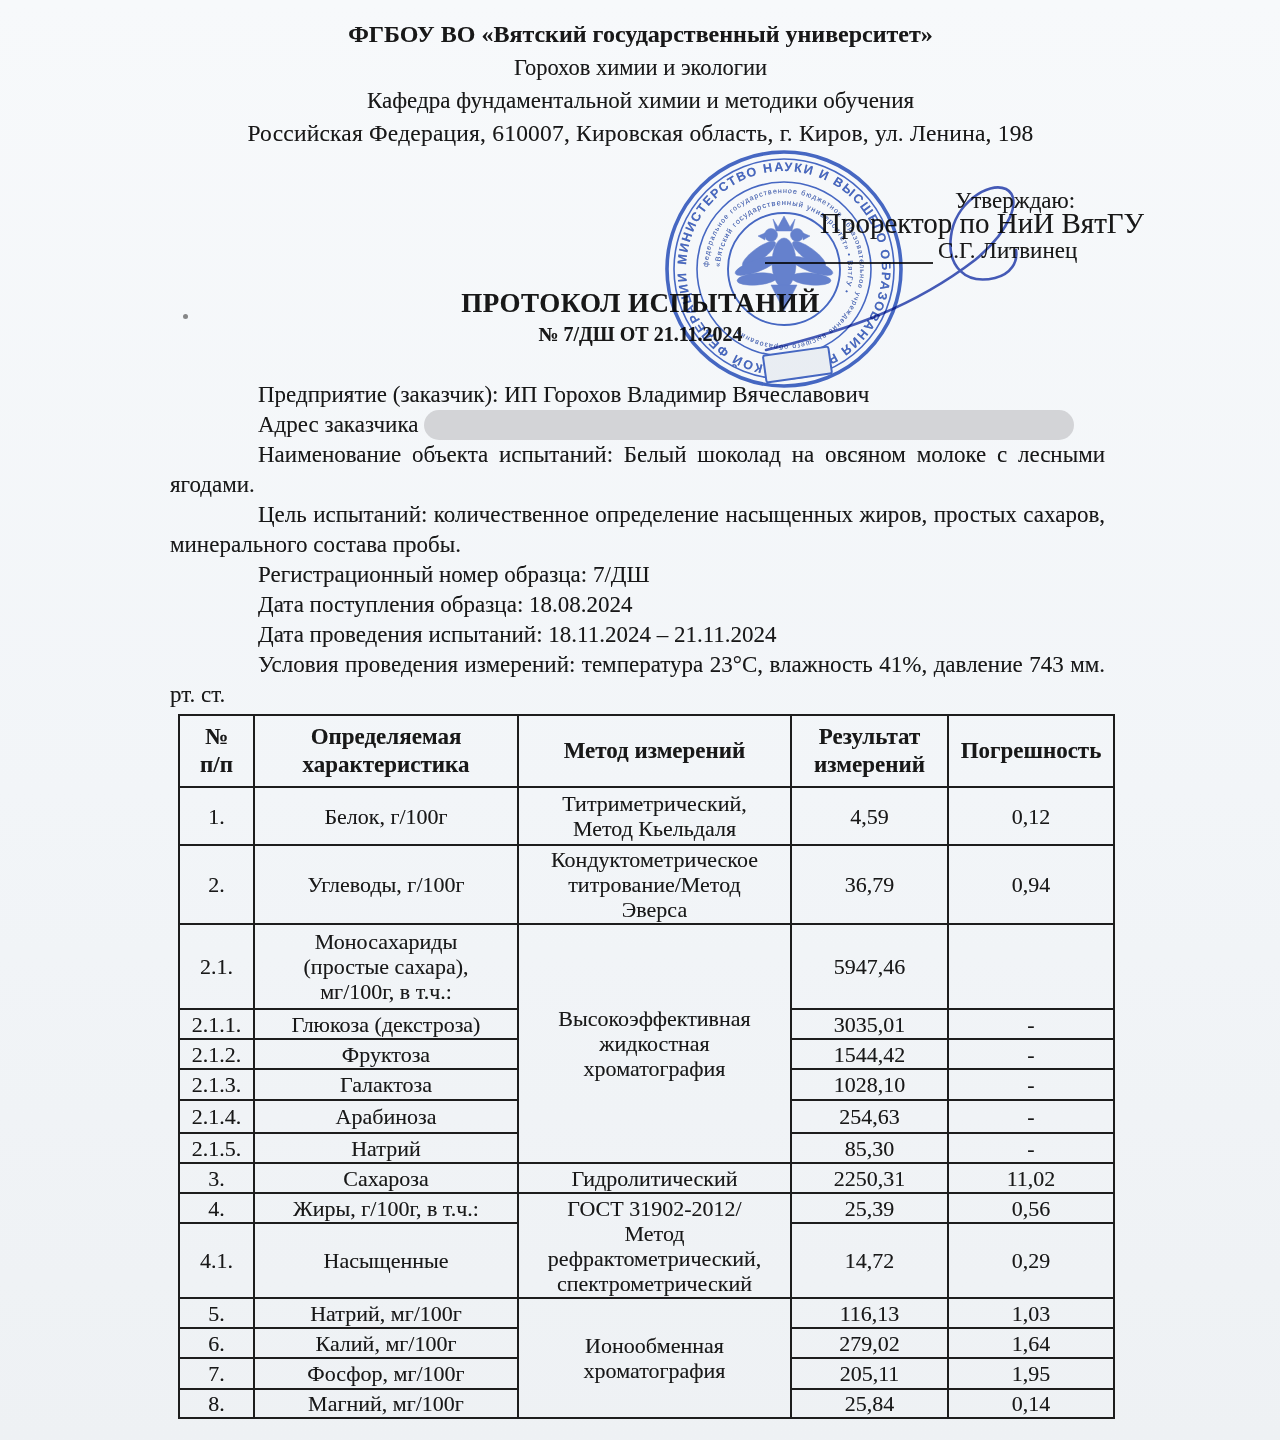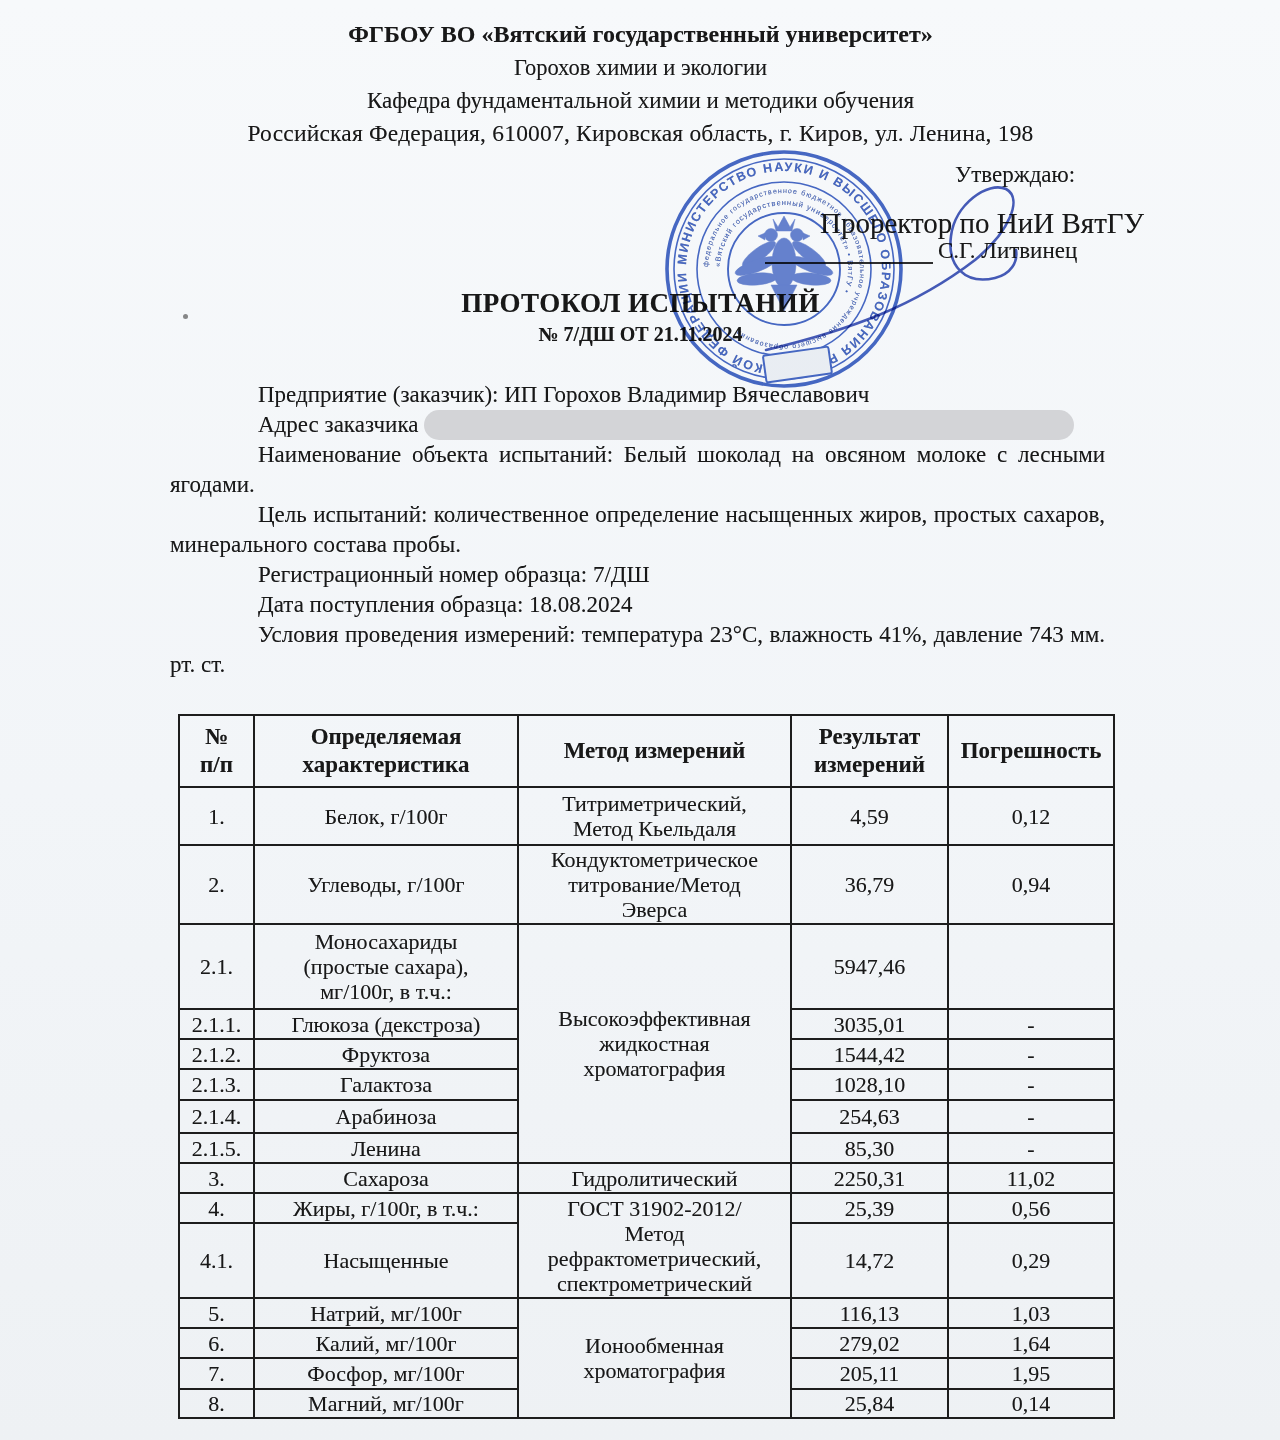--- a/index.html
+++ b/index.html
@@ -12,21 +12,21 @@
     text-shadow:0 0 .5px rgba(25,25,25,.35);
   }
   
   .doc-header{position:absolute;left:168px;top:18px;width:945px;text-align:center;}
   .hline{line-height:33px;white-space:nowrap;}
   .hline0{font-weight:bold;font-size:24px;}
   .hline1{font-size:22.5px;}
   .hline2{font-size:23px;}
   .hline3{font-size:23.5px;letter-spacing:.2px;}
   
-  .approve-label{position:absolute;left:955px;top:162px;font-size:23px;}
+  .approve-label{position:absolute;left:955px;top:188px;font-size:23px;}
   .approve-role{position:absolute;left:820px;top:207px;font-size:29px;white-space:nowrap;}
   .approve-sign-row{position:absolute;left:765px;top:238px;width:340px;display:flex;align-items:flex-end;font-size:23px;}
   .sig-line{flex:0 0 168px;height:24px;border-bottom:2px solid #2e2e2e;margin-right:5px;}
   
   .doc-title{position:absolute;left:168px;top:288px;width:945px;text-align:center;font-weight:bold;z-index:2;}
   .doc-title .t1{font-size:27px;letter-spacing:.5px;}
   .doc-title .t2{font-size:20px;margin-top:4px;}
   
   #paragraphs{position:absolute;left:170px;top:380px;width:935px;font-size:23px;line-height:30px;}
   #paragraphs p{margin:0;text-align:justify;text-indent:88px;}
@@ -79,20 +79,21 @@
     <div class="t2">№ 7/ДШ ОТ 21.11.2024</div>
   </div>
 
   <div id="paragraphs">
       <p>Предприятие (заказчик): ИП Горохов Владимир Вячеславович</p>
       <p>Адрес заказчика<span class="redaction"></span></p>
       <p>Наименование объекта испытаний: Белый шоколад на овсяном молоке с лесными ягодами.</p>
       <p>Цель испытаний: количественное определение насыщенных жиров, простых сахаров, минерального состава пробы.</p>
       <p>Регистрационный номер образца: 7/ДШ</p>
       <p>Дата поступления образца: 18.08.2024</p>
+      <p>Дата проведения испытаний: 18.11.2024 – 21.11.2024</p>
       <p>Условия проведения измерений: температура 23°С, влажность 41%, давление 743 мм. рт. ст.</p>
     </div>
 
   <table id="results-table">
       <colgroup>
         <col style="width: 75px;">
         <col style="width: 264px;">
         <col style="width: 273px;">
         <col style="width: 157px;">
         <col style="width: 166px;">
@@ -157,21 +158,21 @@
           <td class="c-err">-</td>
         </tr>
         <tr style="height: 33px;">
           <td class="c-num">2.1.4.</td>
           <td class="c-char">Арабиноза</td>
           <td class="c-res">254,63</td>
           <td class="c-err">-</td>
         </tr>
         <tr style="height: 30px; margin-left: 11px;">
           <td class="c-num">2.1.5.</td>
-          <td class="c-char">Ленина</td>
+          <td class="c-char">Натрий</td>
           <td class="c-res">85,30</td>
           <td class="c-err">-</td>
         </tr>
         <tr style="height: 30px;">
           <td class="c-num">3.</td>
           <td class="c-char">Сахароза</td>
           <td class="c-method">Гидролитический</td>
           <td class="c-res">2250,31</td>
           <td class="c-err">11,02</td>
         </tr>

